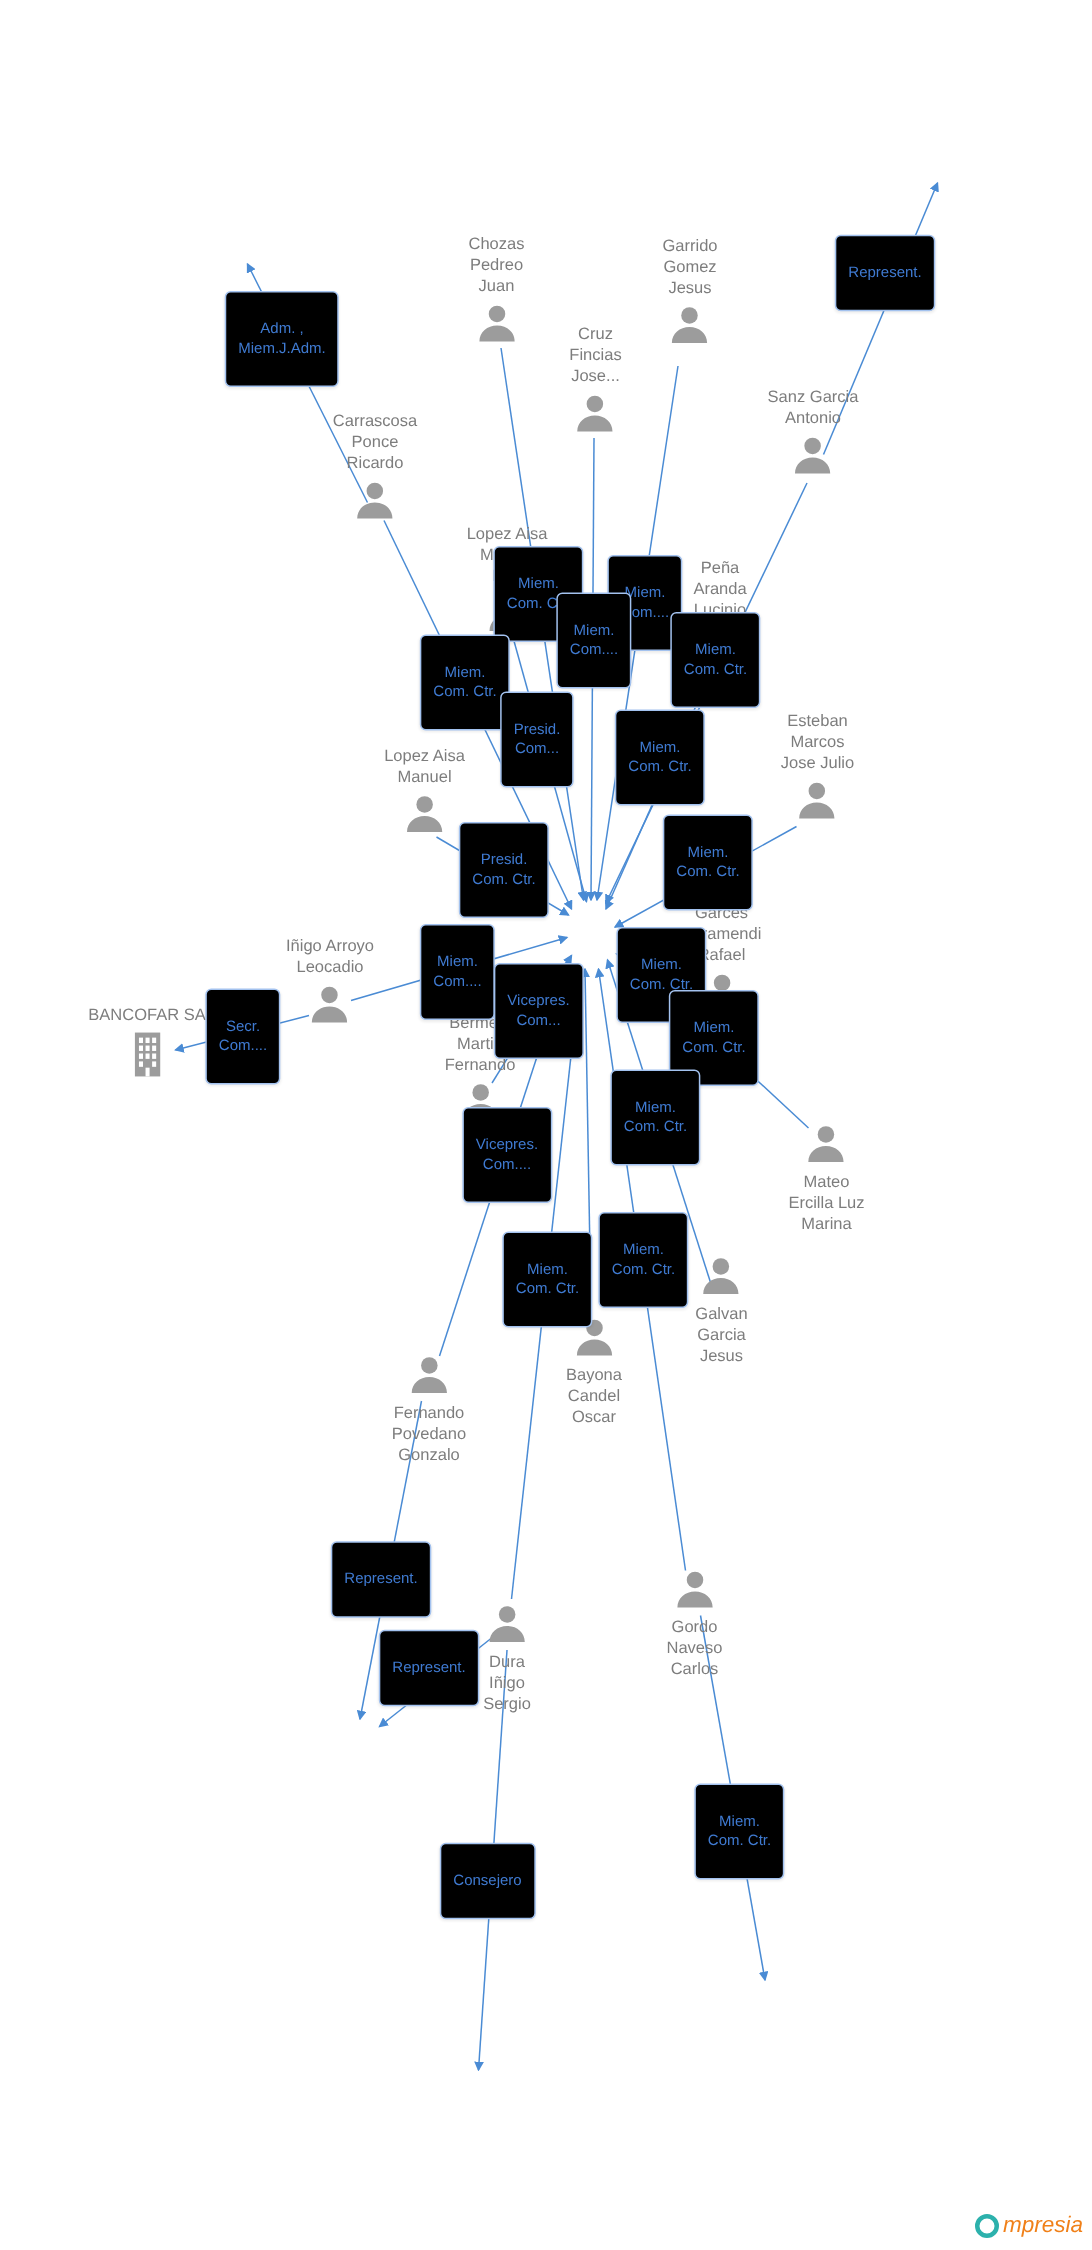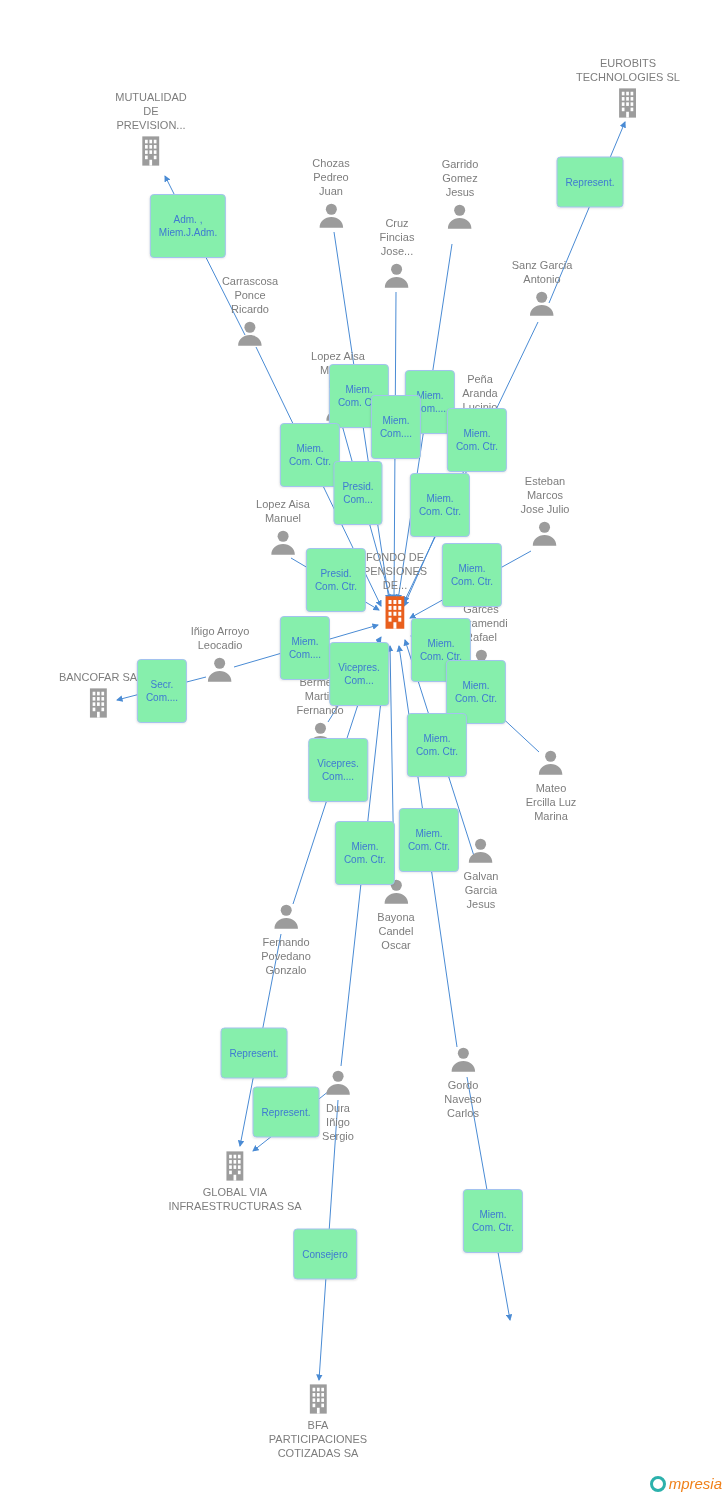--- a/index.html
+++ b/index.html
@@ -6,21 +6,21 @@
   #canvas{position:relative;width:728px;height:1500px;background:#fff;overflow:hidden;
           font-family:"Liberation Sans",sans-serif;}
   svg.edges{position:absolute;left:0;top:0;z-index:1;}
   .node{position:absolute;display:flex;flex-direction:column;align-items:center;
         transform:translateX(-50%);z-index:2;width:max-content;}
   .nlabel{font-size:11px;line-height:14px;color:#7d7d7d;text-align:center;white-space:pre-line;}
   .node .icon{line-height:0;margin-top:3px;}
   .node.below .icon{margin-top:0;margin-bottom:3px;}
   .icon.person, .icon.building{color:#9c9c9c;}
   .icon.highlight{color:#e95f1d;}
-  .elabel{position:absolute;transform:translate(-50%,-50%);background:#86efac;
+  .elabel{position:absolute;transform:translate(-50%,-50%);background:#000000;
           border:1px solid #a3c2ef;border-radius:4px;padding:18px 8px;
           font-size:10px;line-height:13px;color:#3f7ad1;text-align:center;
           white-space:pre-line;z-index:3;box-shadow:0 1px 2px rgba(0,0,0,.08);}
   .watermark{position:absolute;right:6px;bottom:8px;display:flex;align-items:center;gap:3px;z-index:4;}
   .wm-ring{display:inline-block;width:10px;height:10px;border:3px solid #2cb1ac;border-radius:50%;}
   .wm-text{color:#f08019;font-style:italic;font-weight:normal;font-size:15px;}
 </style>
 </head>
 <body>
 
@@ -75,64 +75,26 @@
       <line x1="394" y1="874" x2="390" y2="646" marker-end="url(#arrow)"></line>
       <line x1="457" y1="1047" x2="399" y2="646" marker-end="url(#arrow)"></line>
       <line x1="341" y1="1066" x2="387" y2="646" marker-end="url(#arrow)"></line>
       <line x1="281" y1="934" x2="240" y2="1146" marker-end="url(#arrow)"></line>
       <line x1="329" y1="1091" x2="253" y2="1151" marker-end="url(#arrow)"></line>
       <line x1="338" y1="1100" x2="319" y2="1380" marker-end="url(#arrow)"></line>
       <line x1="467" y1="1077" x2="510" y2="1320" marker-end="url(#arrow)"></line>
     </g>
   </svg>
 
-  <div class="node above" style="left:151px;top:90px">
-    <div class="nlabel">MUTUALIDAD
-DE
-PREVISION...</div>
-    <div class="icon building"><svg width="27" height="32">
-          <use href="#sym-building"></use>
-        </svg></div>
-  </div>
-  <div class="node above" style="left:628px;top:56px">
-    <div class="nlabel">EUROBITS
-TECHNOLOGIES SL</div>
-    <div class="icon building"><svg width="27" height="32">
-          <use href="#sym-building"></use>
-        </svg></div>
-  </div>
   <div class="node above" style="left:98px;top:670px">
     <div class="nlabel">BANCOFAR SA</div>
     <div class="icon building"><svg width="27" height="32">
           <use href="#sym-building"></use>
         </svg></div>
   </div>
-  <div class="node above" style="left:395px;top:550px">
-    <div class="nlabel">FONDO DE
-PENSIONES
-DE...</div>
-    <div class="icon building highlight"><svg width="30" height="35">
-          <use href="#sym-building"></use>
-        </svg></div>
-  </div>
-  <div class="node below" style="left:235px;top:1150px">
-    <div class="icon building"><svg width="27" height="32">
-          <use href="#sym-building"></use>
-        </svg></div>
-    <div class="nlabel">GLOBAL VIA
-INFRAESTRUCTURAS SA</div>
-  </div>
-  <div class="node below" style="left:318px;top:1383px">
-    <div class="icon building"><svg width="27" height="32">
-          <use href="#sym-building"></use>
-        </svg></div>
-    <div class="nlabel">BFA
-PARTICIPACIONES
-COTIZADAS SA</div>
-  </div>
 
   <div class="node above" style="left:331px;top:156px">
     <div class="nlabel">Chozas
 Pedreo
 Juan</div>
     <div class="icon person"><svg width="30" height="30">
           <use href="#sym-person"></use>
         </svg></div>
   </div>
   <div class="node above" style="left:460px;top:157px">

